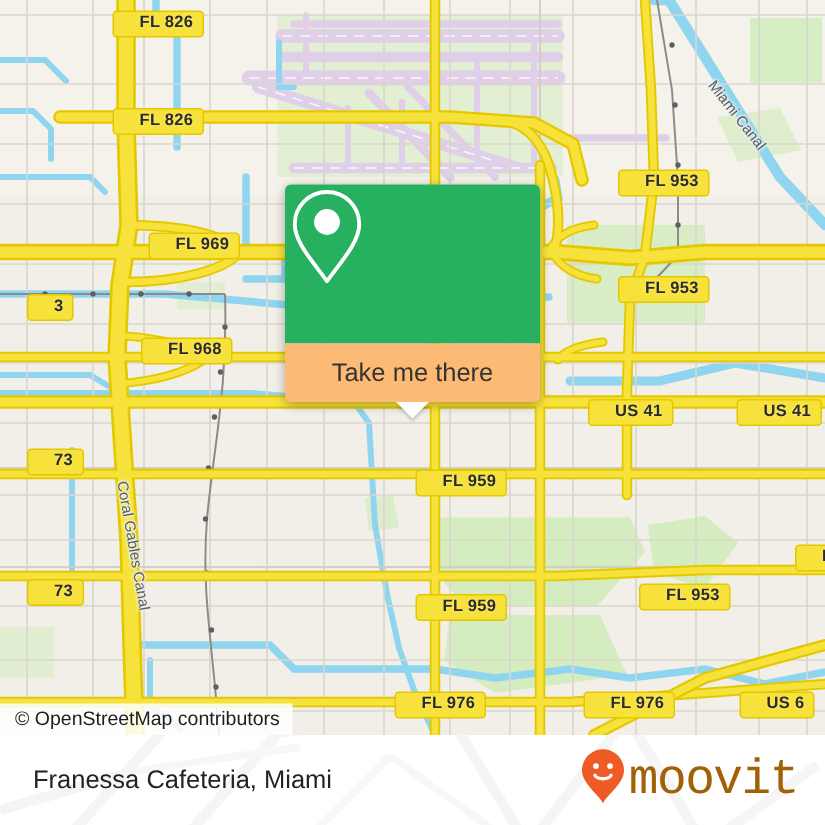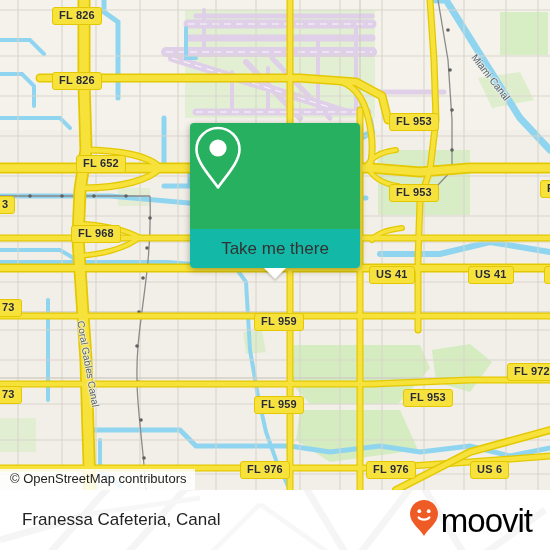--- a/index.html
+++ b/index.html
@@ -20,25 +20,26 @@
   
   .shield{
     position:absolute;
     background:#f7e23c;
     border:1.6px solid #e3c800;
     border-radius:3px;
     color:#2b2b2b;
     font-size:11px;
     font-weight:bold;
     letter-spacing:.2px;
-    padding:2px 6px 3px 6px;
+    padding:2px 6px 3px 17px;
     line-height:11px;
     white-space:nowrap;
     box-sizing:border-box;
     text-shadow:0 0 2px rgba(255,255,255,.35);
+    margin-left:23px;
   }
 
   
   .waterlabel{
     position:absolute;
     color:#4f5f6d;
     font-size:10px;
     white-space:nowrap;
     text-shadow:
        1px 0 1.5px #f2efe8,-1px 0 1.5px #f2efe8,
@@ -56,21 +57,21 @@
     z-index:40;
   }
   .popup-top{
     background:#27b060;
     height:106px;
     border-radius:4px 4px 0 0;
     display:flex;align-items:center;justify-content:center;
   }
   .popup-top svg{display:block;}
   .popup-bottom{
-    background:#14b8a6;
+    background:#fdba74;
     border-radius:0 0 4px 4px;
     height:39px;
     display:flex;align-items:center;justify-content:center;
     position:relative;
   }
   .popup-bottom .cta{
     color:#333333;
     font-size:17px;
     line-height:17px;
   }
@@ -114,23 +115,24 @@
     line-height:18px;white-space:nowrap;
   }
   .brand{
     position:absolute;right:18px;top:50%;
     transform:translateY(-50%);
     display:flex;align-items:center;gap:2px;
   }
   .brand-word{
     font-size:33px;
     line-height:33px;
-    color:#000000;
+    color:#a16207;
     font-weight:normal;
     letter-spacing:-1px;
+    font-family:Liberation Mono, monospace;
   }
 </style>
 </head>
 <body>
 
 <div class="app">
 
   <div class="map">
 
     <svg width="550" height="490" viewBox="0 0 550 490">
@@ -299,21 +301,21 @@
         <g stroke="#f7e23c" stroke-width="5" fill="none" stroke-linecap="round">
           <path d="M396 490 L470 452 L550 430"></path>
         </g>
 
       </g>
     </svg>
 
     <div id="shield-layer">
         <div class="shield" style="left: 52px; top: 7px;">FL 826</div>
         <div class="shield" style="left: 52px; top: 72px;">FL 826</div>
-        <div class="shield" style="left: 76px; top: 155px;">FL 652</div>
+        <div class="shield" style="left: 76px; top: 155px;">FL 969</div>
         <div class="shield" style="left: 71px; top: 225px;">FL 968</div>
         <div class="shield" style="left: -5px; top: 196px;">3</div>
         <div class="shield" style="left: -5px; top: 299px;">73</div>
         <div class="shield" style="left: -5px; top: 386px;">73</div>
         <div class="shield" style="left: 389px; top: 113px;">FL 953</div>
         <div class="shield" style="left: 389px; top: 184px;">FL 953</div>
         <div class="shield" style="left: 403px; top: 389px;">FL 953</div>
         <div class="shield" style="left: 369px; top: 266px;">US 41</div>
         <div class="shield" style="left: 468px; top: 266px;">US 41</div>
         <div class="shield" style="left: 507px; top: 363px;">FL 972</div>
@@ -361,21 +363,21 @@
         <path d="M186 4 L300 -6"></path>
         <path d="M352 80 L418 -6"></path>
       </g>
       <g stroke="#f1f1f1" stroke-width="5" fill="none">
         <path d="M200 80 L260 20"></path>
         <path d="M90 30 L200 14"></path>
         <path d="M260 20 L330 70"></path>
       </g>
     </svg>
 
-    <div class="footer-title">Franessa Cafeteria, Canal</div>
+    <div class="footer-title">Franessa Cafeteria, Miami</div>
 
     <div class="brand">
       <span>
         <svg width="30" height="38" viewBox="0 0 30 38">
           <path d="M15 1 C7.3 1 1 7.3 1 15 C1 24 12 31 15 37 C18 31 29 24 29 15 C29 7.3 22.7 1 15 1 Z" fill="#ef5b25"></path>
           <circle cx="10.3" cy="12.2" r="1.9" fill="#ffffff"></circle>
           <circle cx="19.7" cy="12.2" r="1.9" fill="#ffffff"></circle>
           <path d="M9.6 18.4 C11.6 21.4 18.4 21.4 20.4 18.4" stroke="#ffffff" stroke-width="2.2" fill="none" stroke-linecap="round"></path>
         </svg>
       </span>

